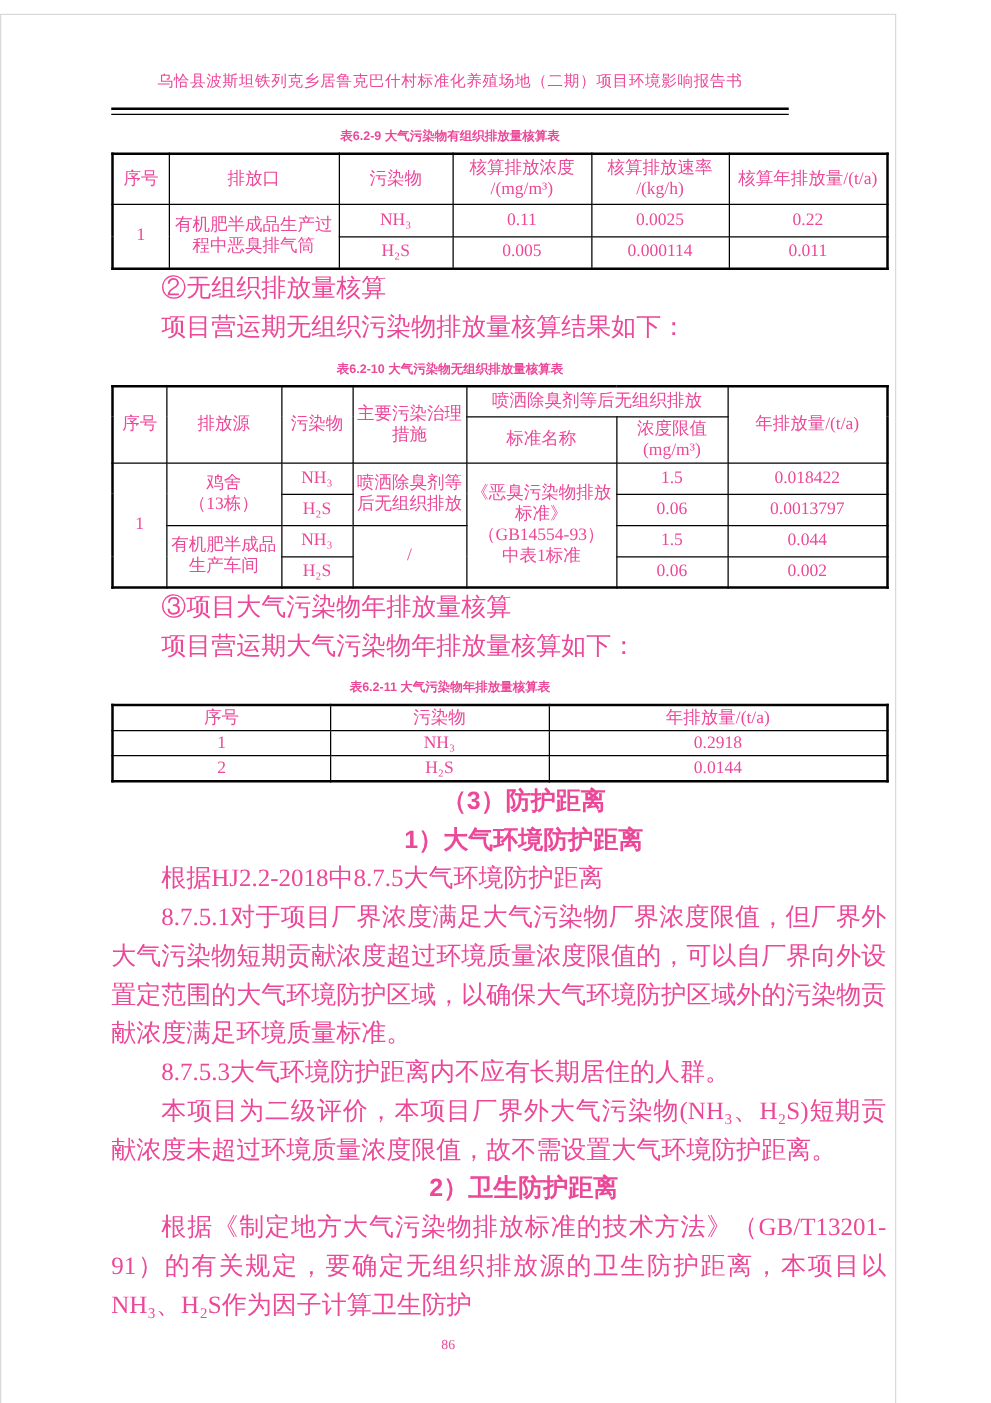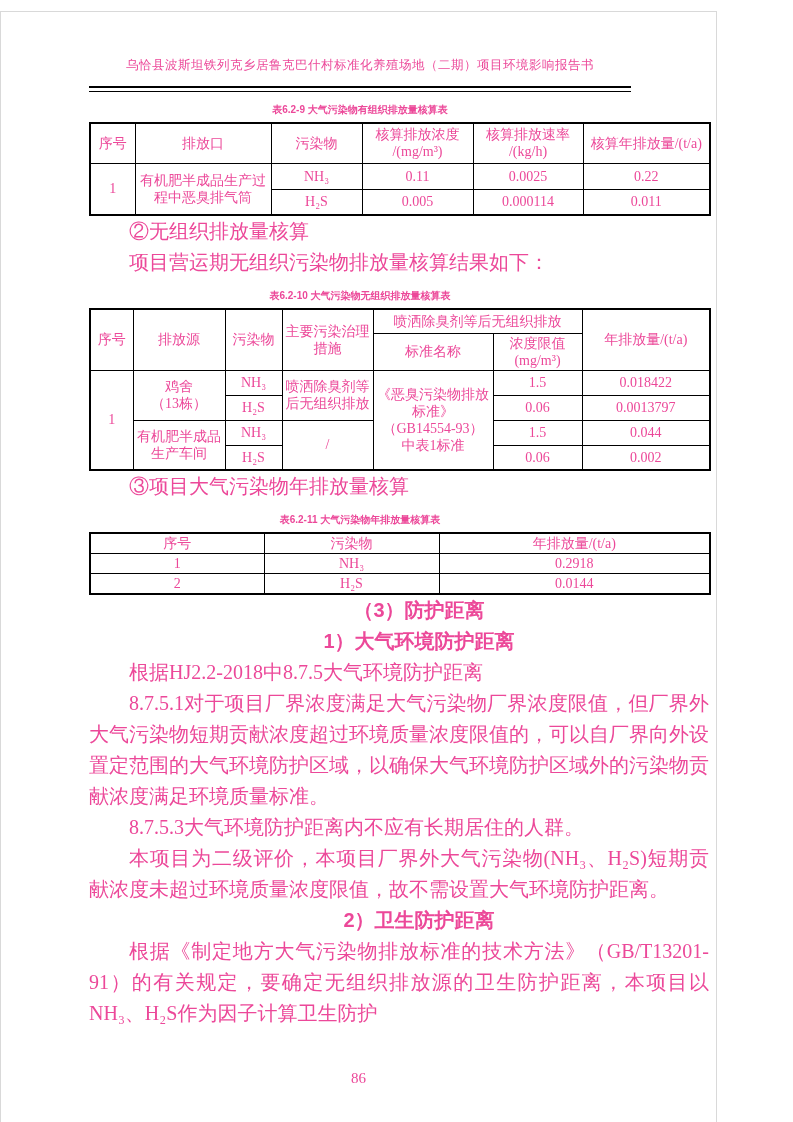--- a/index.html
+++ b/index.html
@@ -72,21 +72,21 @@
     font-weight: bold;
     text-align: center;
   }
   .mt2 { margin-top: 2px; }
   .pageno {
     position: absolute;
     left: 0;
     right: 0;
     top: 1058px;
     text-align: center;
-    font-size: 15px;
+    font-size: 11px;
   }
 </style>
 </head>
 <body>
 
 <div class="page">
 
   <div class="doc-title">乌恰县波斯坦铁列克乡居鲁克巴什村标准化养殖场地（二期）项目环境影响报告书</div>
   <div class="double-rule"></div>
 
@@ -192,20 +192,21 @@
       </tr>
       <tr class="h25">
         <td>H₂S</td>
         <td>0.06</td>
         <td>0.002</td>
       </tr>
     </tbody>
   </table>
 
   <p class="body mt2">③项目大气污染物年排放量核算</p>
+  <p class="body">项目营运期大气污染物年排放量核算如下：</p>
 
   <div class="tbl-title">表6.2-11 大气污染物年排放量核算表</div>
   <table>
     <colgroup>
       <col style="width:174px">
         <col style="width:175px">
         <col style="width:271px">
     </colgroup>
     <tbody>
       <tr class="h18">

